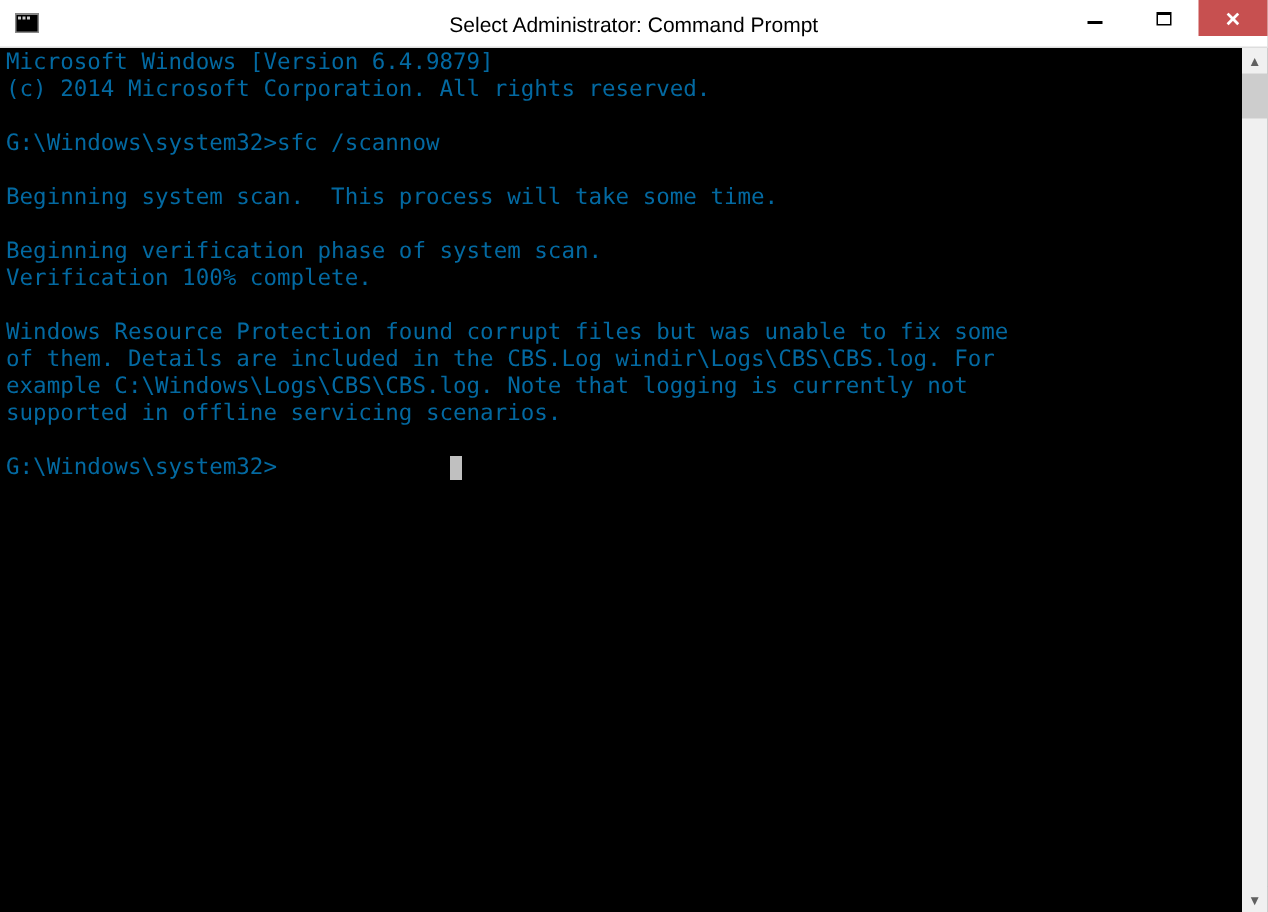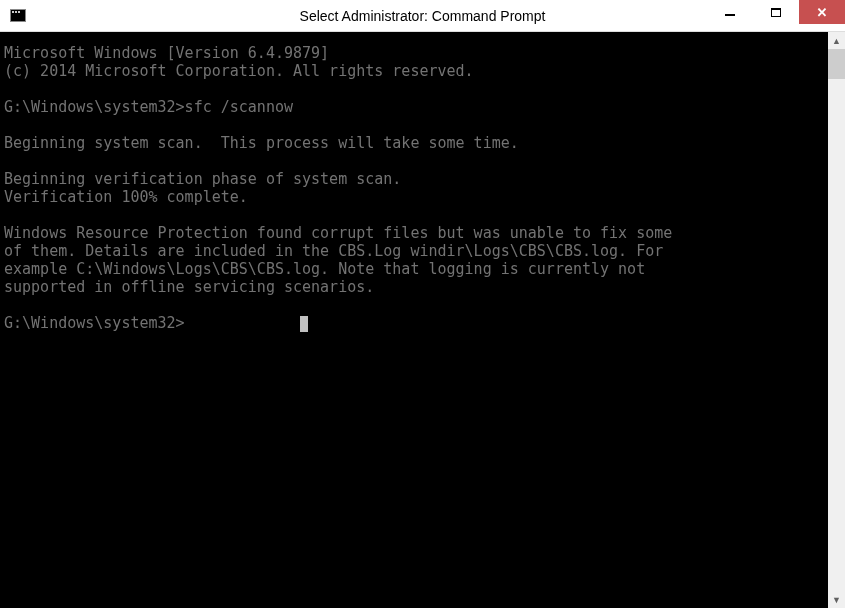--- a/index.html
+++ b/index.html
@@ -97,25 +97,25 @@
     }
     .console-wrap {
       flex: 1;
       display: flex;
       background: #000;
       position: relative;
     }
     .console {
       flex: 1;
       background: #000;
-      color: #737373;
+      color: #0369a1;
       font-family: Consolas, "Lucida Console", monospace;
       font-size: 15px;
       line-height: 18px;
-      padding: 12px 4px;
+      padding: 0 4px;
       white-space: pre-wrap;
       overflow: hidden;
     }
     .scrollbar {
       width: 17px;
       background: #f0f0f0;
       display: flex;
       flex-direction: column;
     }
     .scroll-btn {

